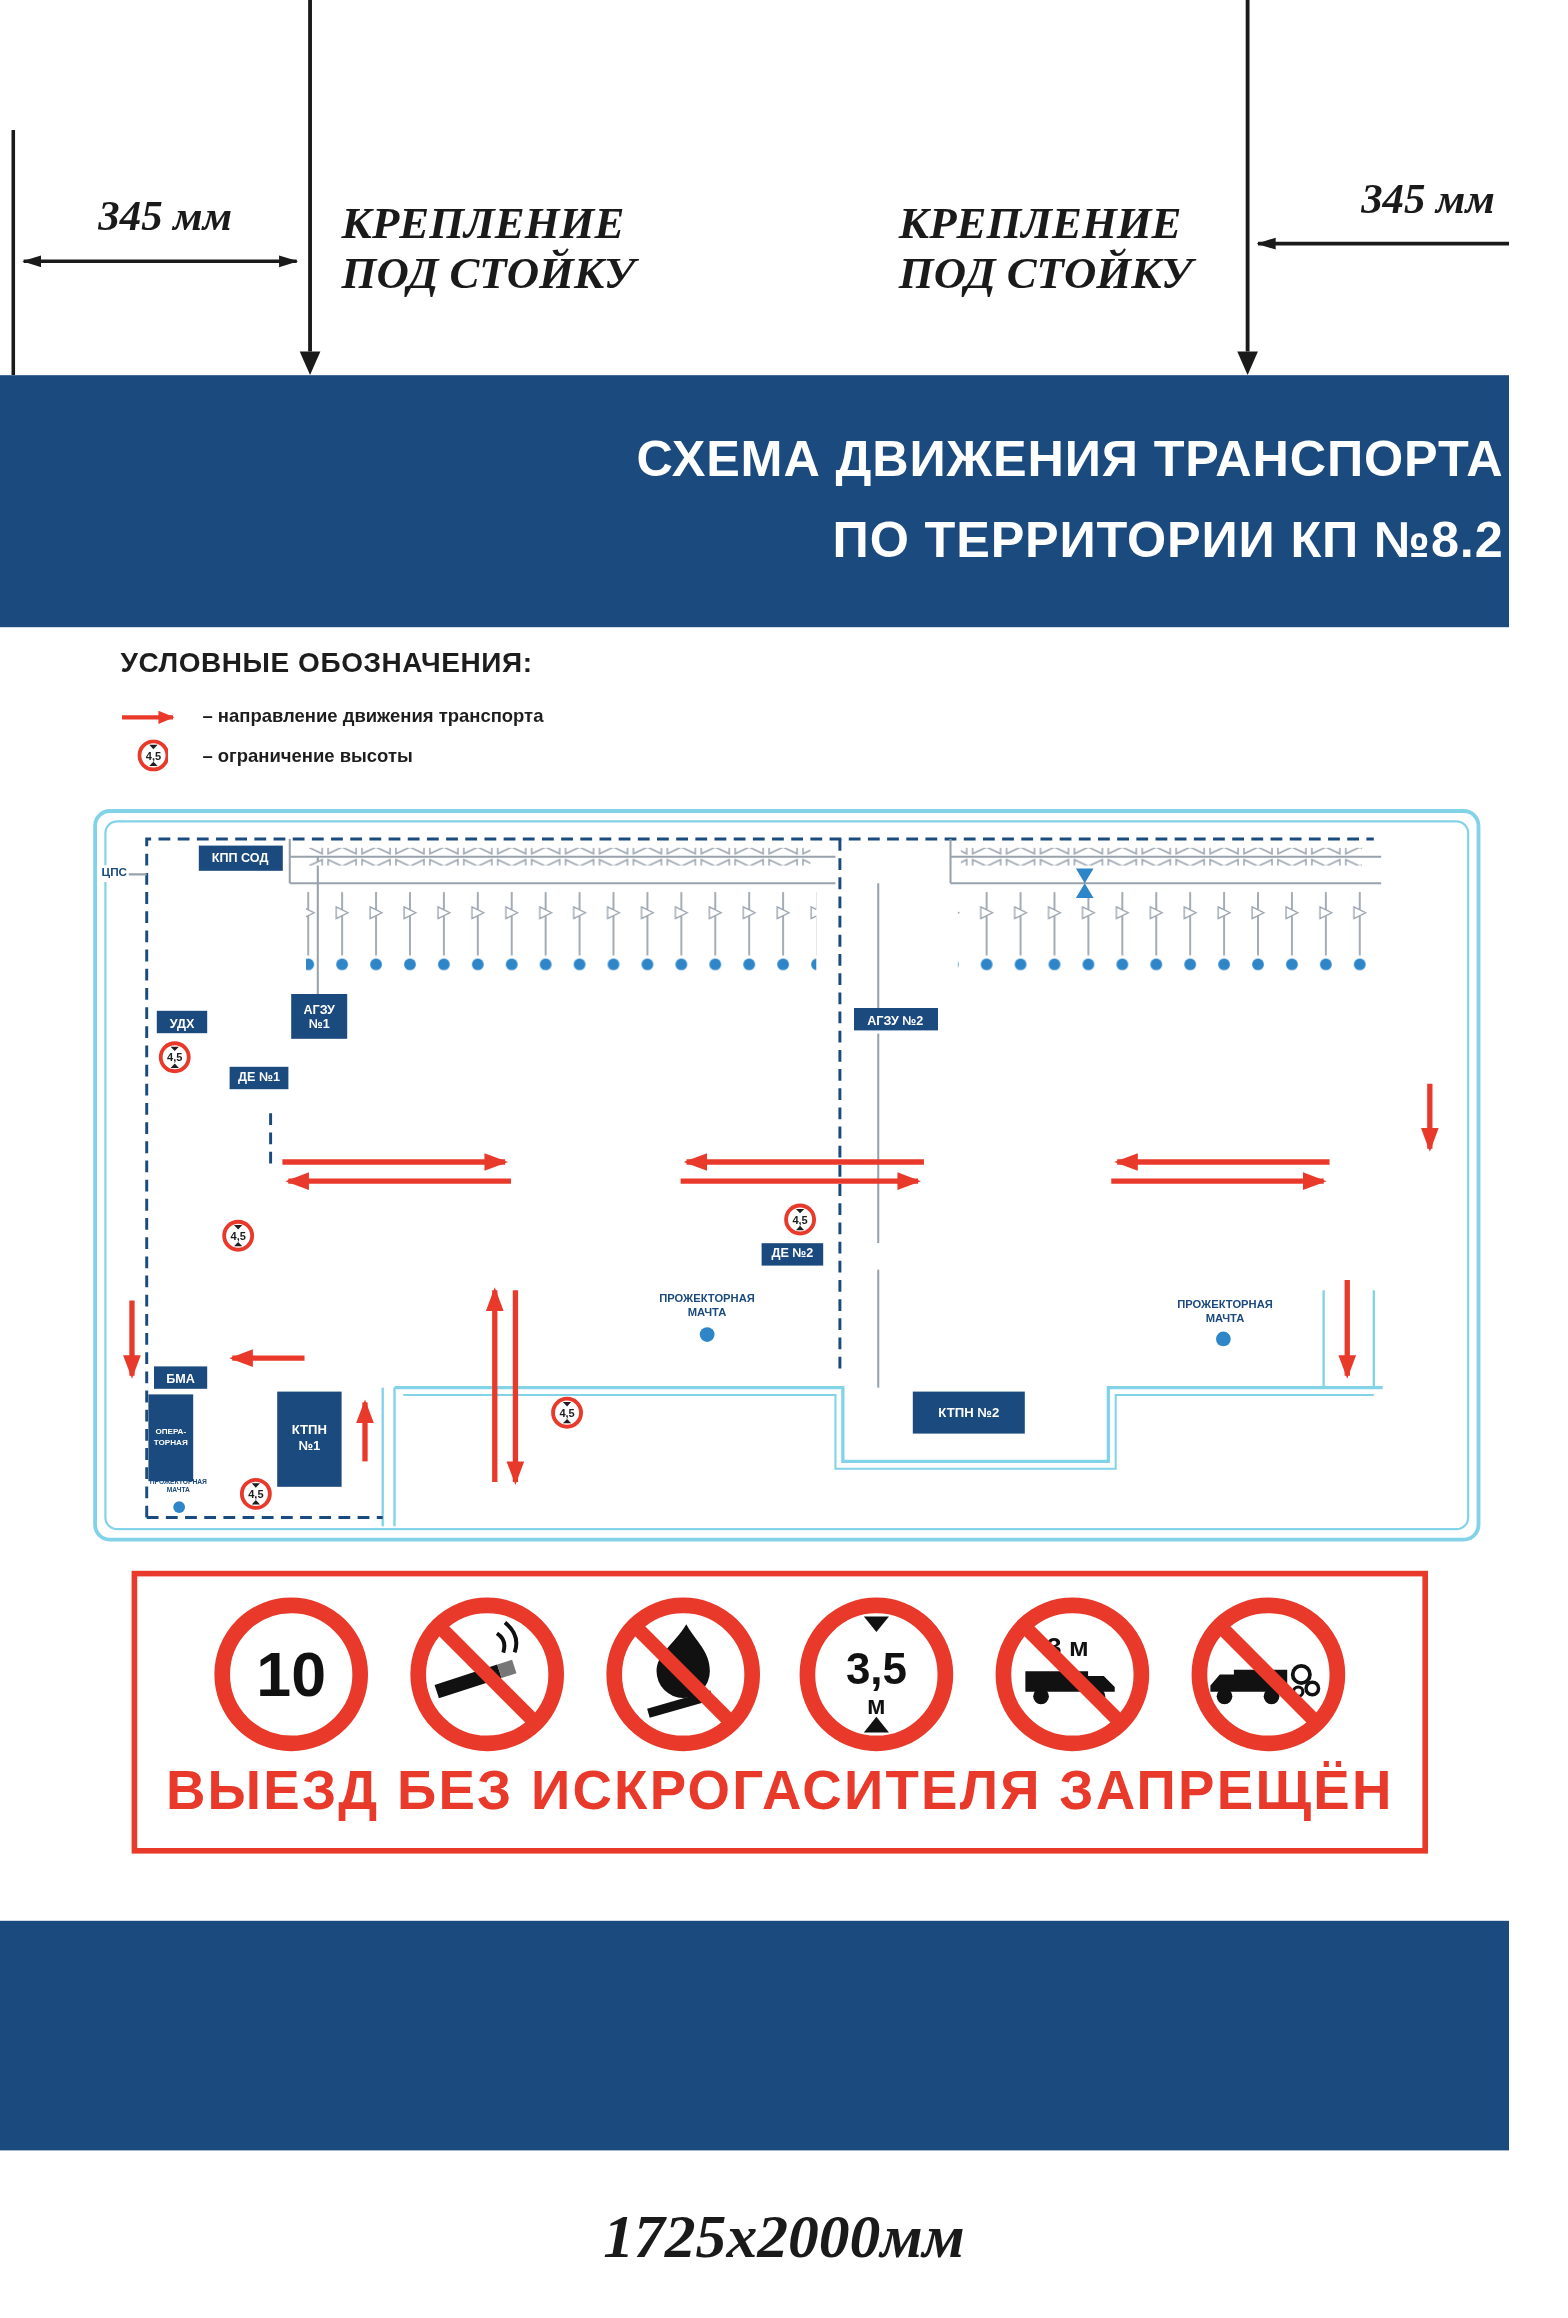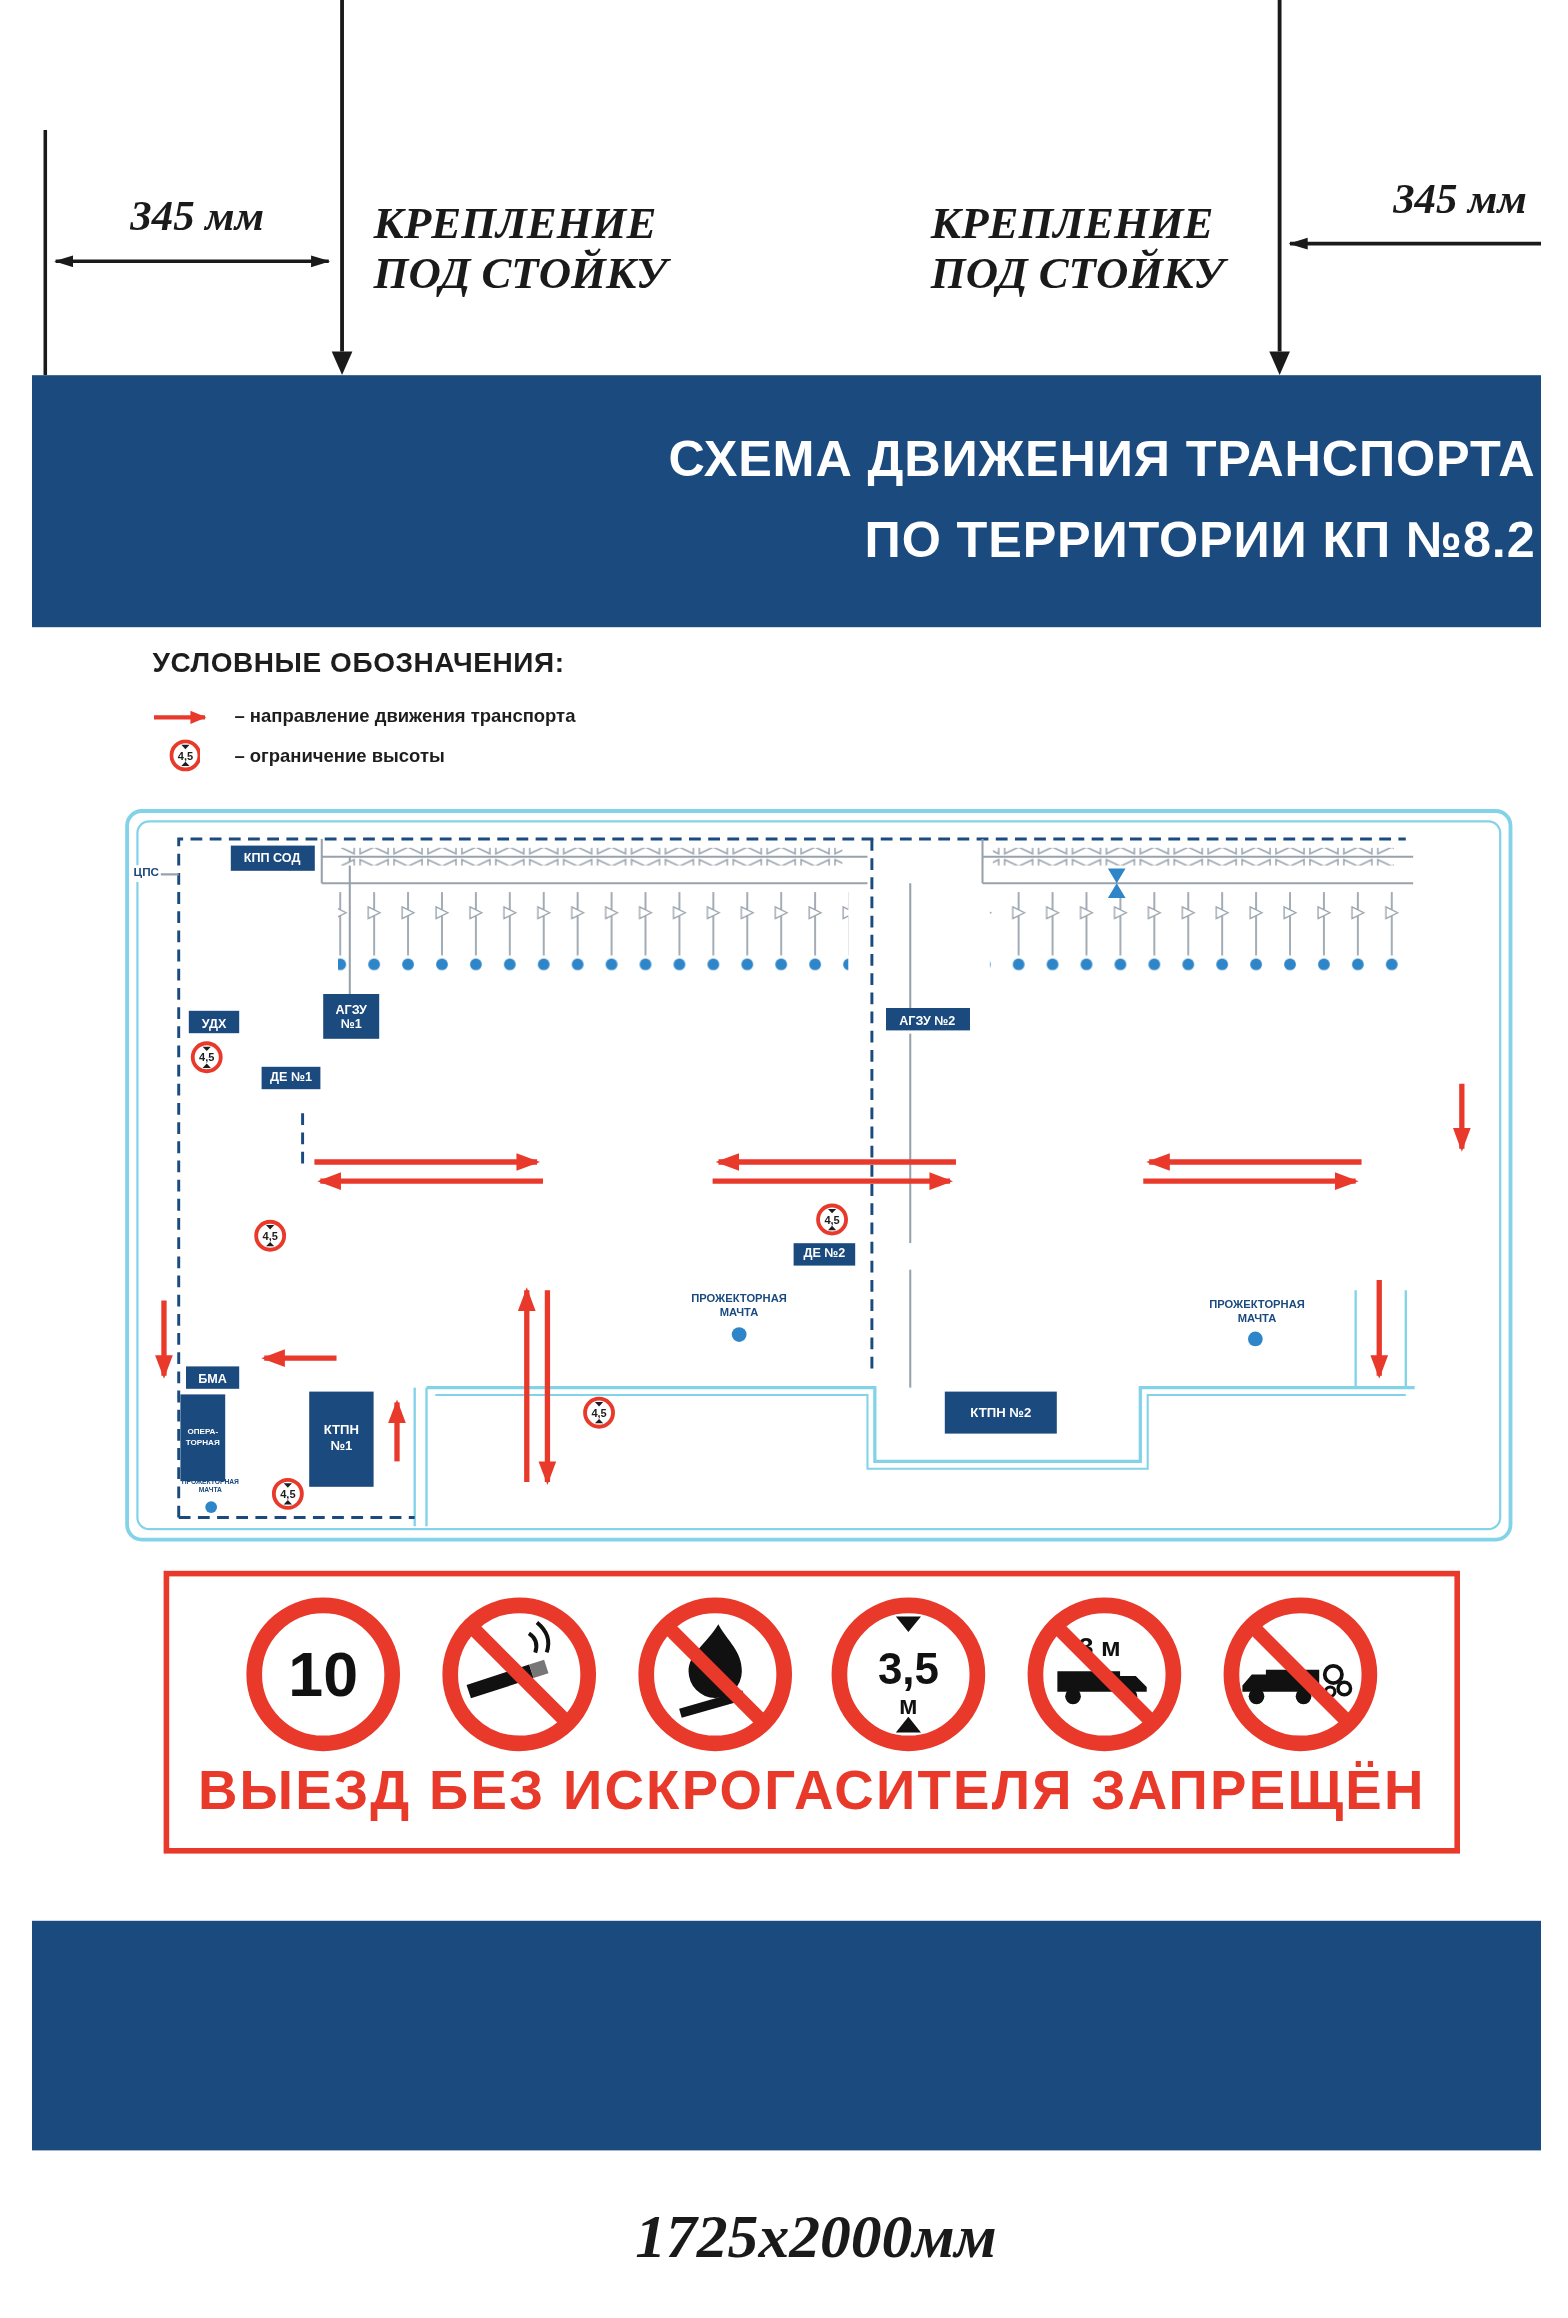--- a/index.html
+++ b/index.html
@@ -1,17 +1,17 @@
 <!DOCTYPE html>
 <html style="font-size:8.4px"><head>
 <meta charset="utf-8">
 <style>
   *{box-sizing:border-box;}
   body{margin:0;background:#ffffff;}
-  #stage-outer{position:relative;width:1509px;height:2319px;background:#4c1d95;overflow:hidden;margin-left:32px;}
+  #stage-outer{position:relative;width:1509px;height:2319px;background:#4c1d95;overflow:hidden;}
   #stage{position:absolute;left:0;top:0;width:560px;height:828px;transform:scale(2.8);
          transform-origin:0 0;font-family:"Liberation Sans",sans-serif;color:#1d1d1d;background:#fff;}
   .abs{position:absolute;}
   .serif-label{font-family:"Liberation Serif",serif;font-style:italic;font-weight:bold;color:#1a1a1a;}
   .dim-label{font-size:15.3px;text-align:center;width:84px;}
   .mount-label{font-size:16px;line-height:1.12;}
   .band{background:#1b4a7e;}
   .header-band{left:0;top:134px;width:560px;height:90px;display:flex;align-items:center;justify-content:flex-end;padding-right:23px;}
   .header-text{text-align:right;color:#fff;font-weight:bold;font-size:18px;line-height:1.6;letter-spacing:0.3px;}
   .legend-title{left:43px;top:231px;font-size:10px;font-weight:bold;letter-spacing:0.2px;}

